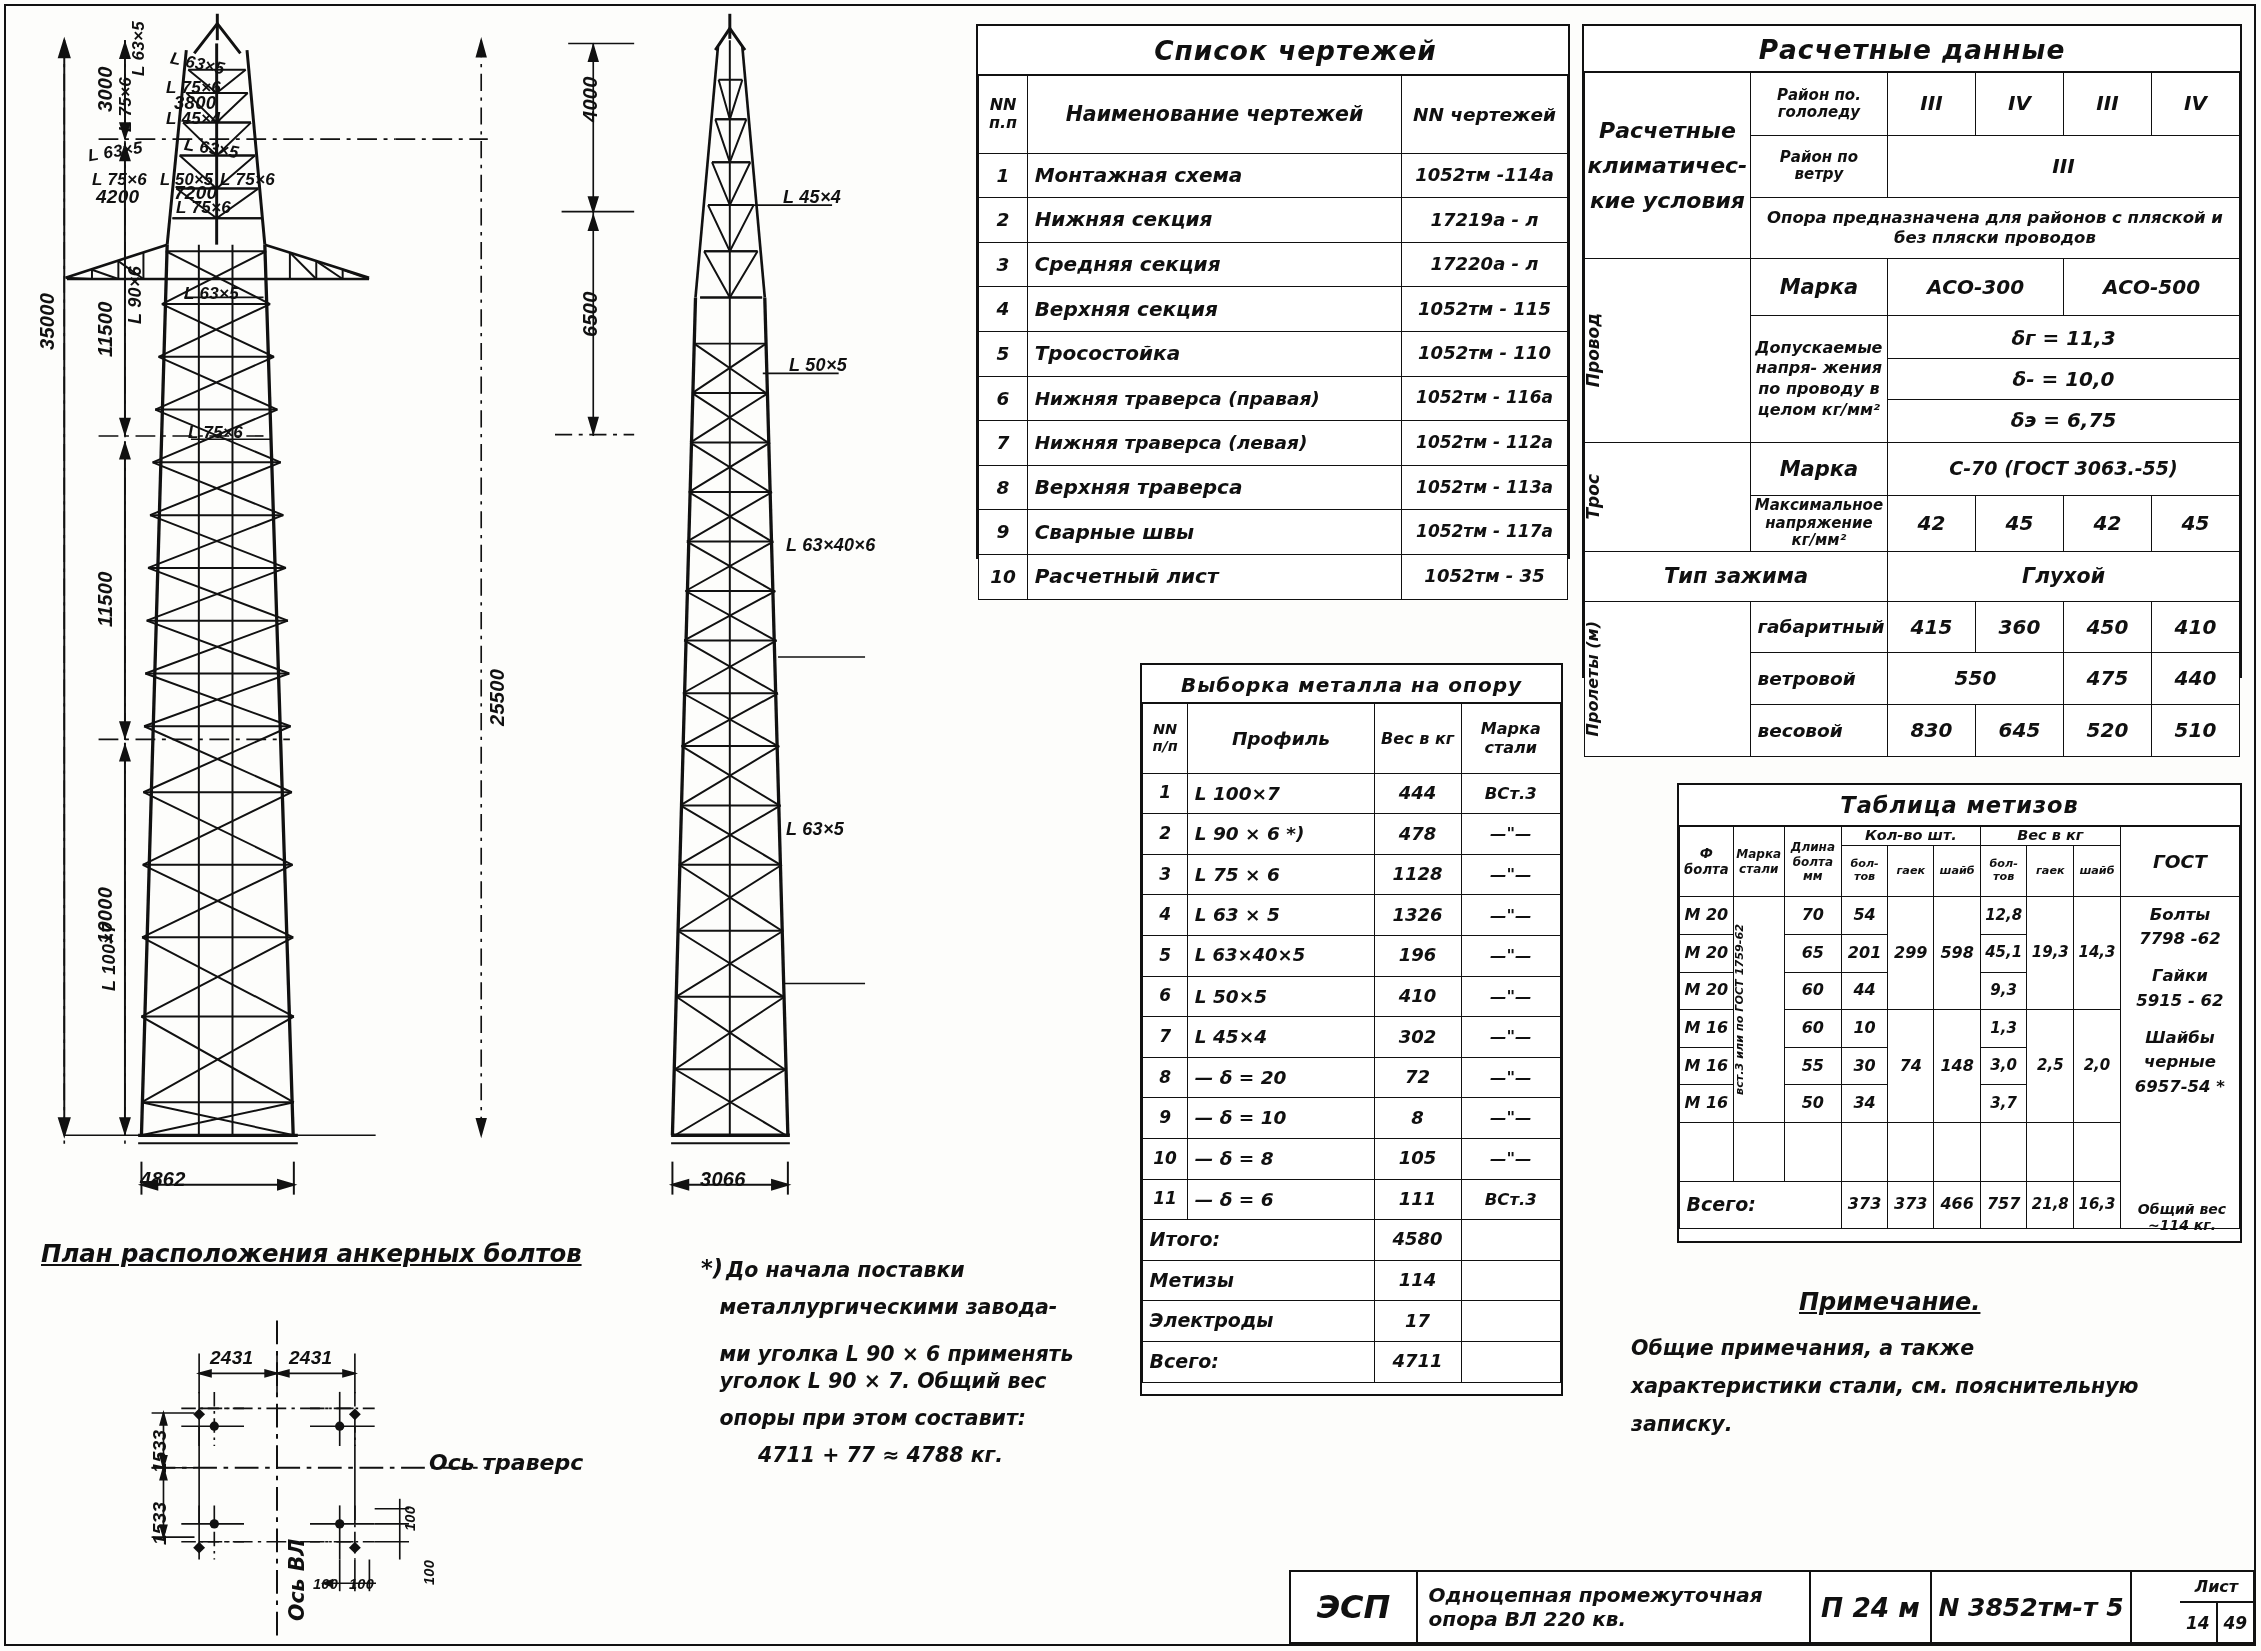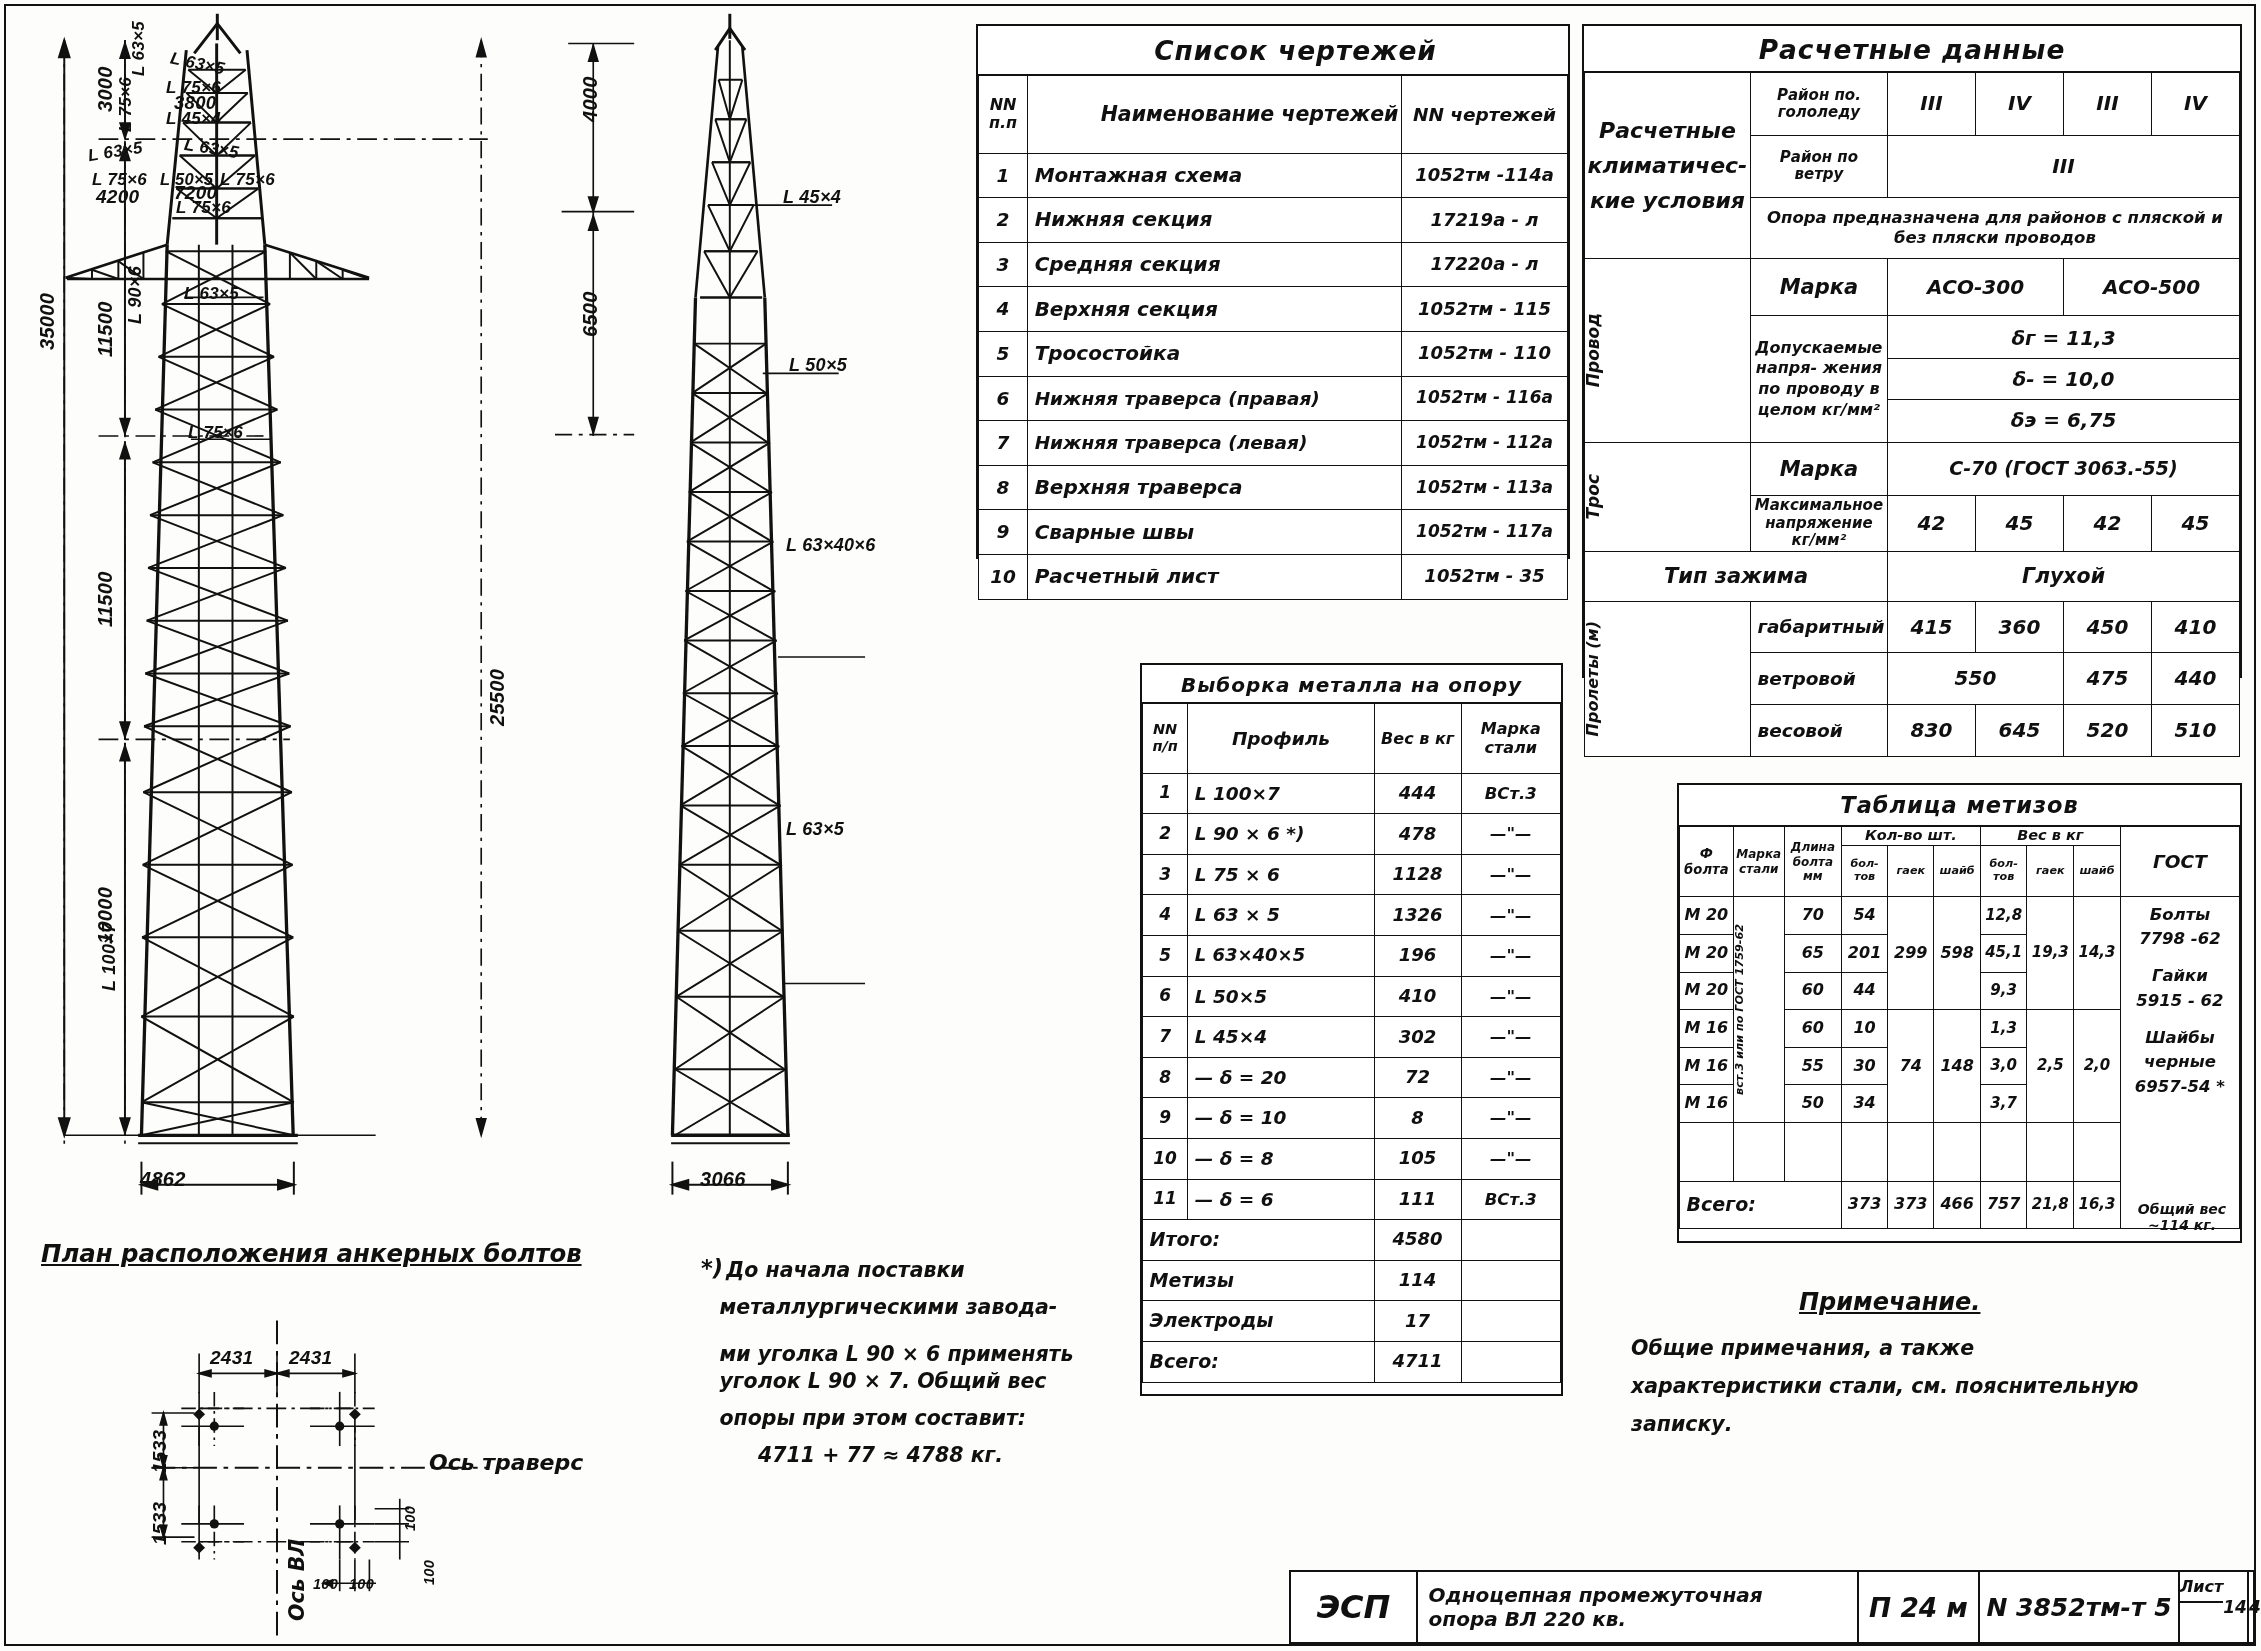--- a/index.html
+++ b/index.html
@@ -273,21 +273,21 @@
 <div class="t" style="left:786px;top:535px;font-size:18px;">L 63×40×6</div>
 <div class="t" style="left:786px;top:819px;font-size:18px;">L 63×5</div>
 <div class="t" style="left:700px;top:1168px;font-size:20px;">3066</div>
 
 <div class="outer" style="left:976px;top:24px;width:594px;height:535px;position:absolute;padding-left:45px;">
   <div class="ttl" style="font-size:26.4px;padding:9.2px 0 6.6px;">Список чертежей</div>
   <table class="dw" style="left:0;top:48px;width:590px;border-top:2px solid #111;">
     <tbody>
         <tr>
       <td style="width:44px;height:74px;font-size:16px;line-height:1.15;">NN п.п</td>
-      <td style="width:383px;font-size:20.5px;text-align:right;">Наименование чертежей</td>
+      <td style="width:383px;font-size:20.5px;">Наименование чертежей</td>
       <td style="width:164px;font-size:18.5px;line-height:1.15;">NN чертежей</td>
     </tr>
     <tr>
           <td style="font-size:18.5px;height:41px;">1</td>
           <td class="l" style="font-size:20px;">Монтажная схема</td>
           <td style="font-size:18px;">1052тм -114а</td>
         </tr>
     <tr>
           <td style="font-size:18.5px;height:41px;">2</td>
           <td class="l" style="font-size:20px;">Нижняя секция</td>
@@ -734,21 +734,21 @@
 <div class="hand rot90" style="position:absolute;left:285px;top:1621px;font-size:20.5px;">Ось ВЛ</div>
 
 <div style="position:absolute;left:1289px;top:1570px;width:966px;height:74px;border:2px solid #111;box-sizing:border-box;display:flex;background:#fff;">
   <div style="width:125px;border-right:2px solid #111;display:flex;align-items:center;justify-content:center;font-family:'DejaVu Sans',sans-serif;font-style:italic;font-weight:bold;font-size:32px;">ЭСП</div>
   <div style="flex:1;border-right:2px solid #111;display:flex;flex-direction:column;justify-content:center;padding-left:10.6px;font-family:'DejaVu Sans',sans-serif;font-style:italic;font-weight:bold;font-size:20px;line-height:1.22;">
     <div>Одноцепная  промежуточная</div>
     <div>опора    ВЛ 220 кв.</div>
   </div>
   <div style="width:119px;border-right:2px solid #111;display:flex;align-items:center;justify-content:center;font-family:'DejaVu Sans',sans-serif;font-style:italic;font-weight:bold;font-size:26.4px;">П 24 м</div>
   <div style="width:198px;border-right:2px solid #111;display:flex;align-items:center;justify-content:center;font-family:'DejaVu Sans',sans-serif;font-style:italic;font-weight:bold;font-size:25px;">N 3852тм-т 5</div>
-  <div style="width:73px;display:flex;flex-direction:row;">
+  <div style="width:73px;display:flex;flex-direction:column;padding-left:48px;">
     <div style="height:29px;border-bottom:2px solid #111;display:flex;align-items:center;justify-content:center;font-family:'DejaVu Sans',sans-serif;font-style:italic;font-weight:bold;font-size:16px;">Лист</div>
     <div style="flex:1;display:flex;">
       <div style="flex:1;border-right:2px solid #111;display:flex;align-items:center;justify-content:center;font-family:'DejaVu Sans',sans-serif;font-style:italic;font-weight:bold;font-size:17px;">14</div>
       <div style="flex:1;display:flex;align-items:center;justify-content:center;font-family:'DejaVu Sans',sans-serif;font-style:italic;font-weight:bold;font-size:17px;">49</div>
     </div>
   </div>
 </div>
 
 
 </body></html>

